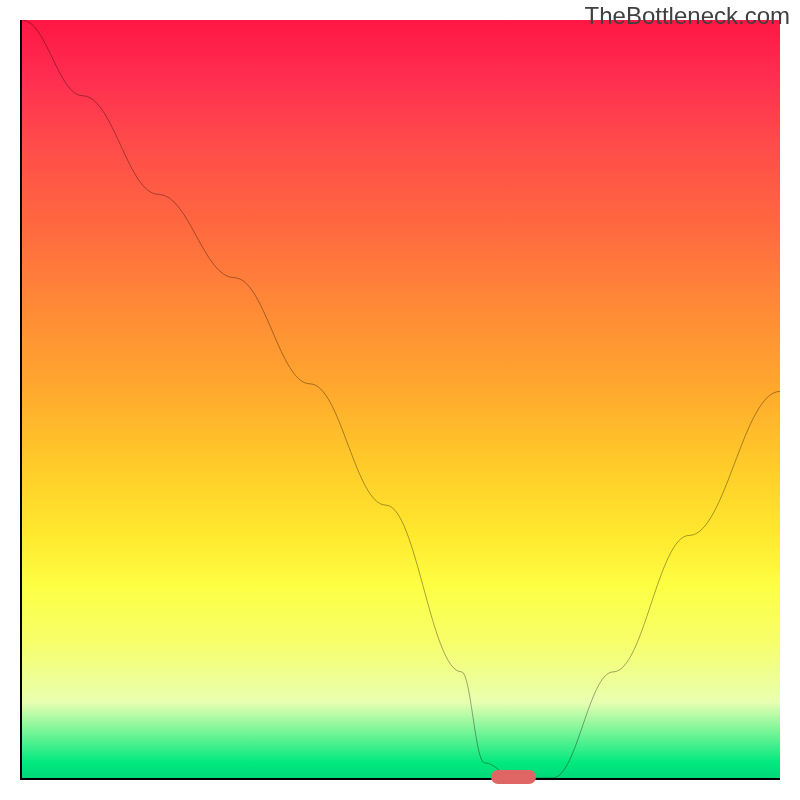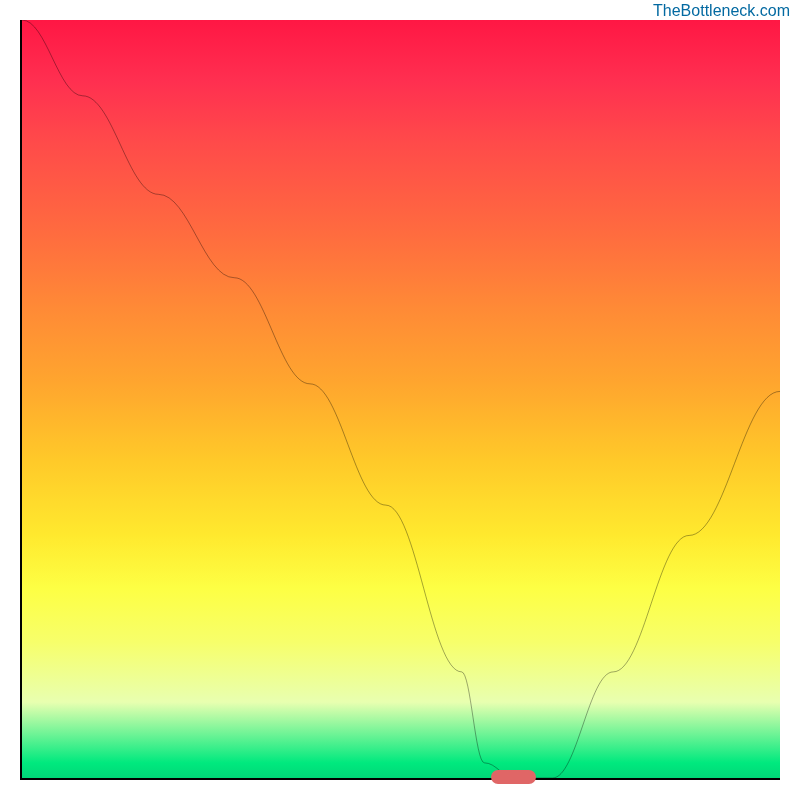--- a/index.html
+++ b/index.html
@@ -12,22 +12,22 @@
   }
   .container {
     position: relative;
     width: 800px;
     height: 800px;
   }
   .watermark {
     position: absolute;
     top: 2px;
     right: 10px;
-    color: #0369a1;
-    font-size: 16px;
+    color: #404040;
+    font-size: 24px;
     font-weight: 500;
     z-index: 10;
   }
   .plot-area {
     position: absolute;
     left: 20px;
     top: 20px;
     width: 760px;
     height: 760px;
     border: 2px solid black;

